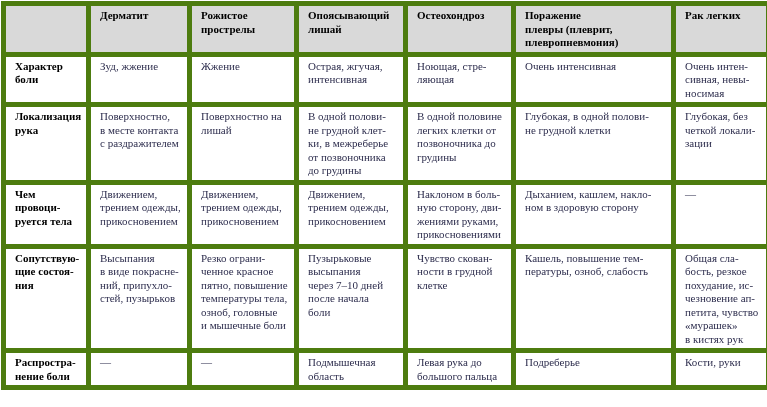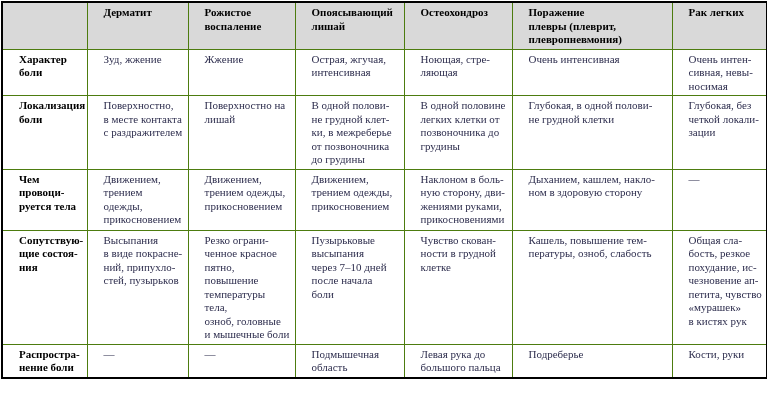--- a/index.html
+++ b/index.html
@@ -8,24 +8,24 @@
     background: #ffffff;
     font-family: "Liberation Serif", "DejaVu Serif", serif;
   }
   table {
     border-collapse: collapse;
     table-layout: fixed;
     width: 765px;
     margin: 1px 1px 0 1px;
   }
   td, th {
-    border: 1px solid #4d7c0f;
+    border: 5px solid #4d7c0f;
     vertical-align: top;
     text-align: left;
-    padding: 3px 4px 2px 16px;
+    padding: 3px 4px 2px 9px;
     font-size: 11px;
     line-height: 13.5px;
     white-space: pre-line;
     overflow: hidden;
     color: #2e2e4e;
     font-weight: normal;
   }
   table { border: 2px solid #000; }
   thead th {
     background: #d9d9d9;
@@ -63,21 +63,21 @@
       <col class="c3">
     <col class="c4">
       <col class="c5">
       <col class="c6">
   </colgroup>
   <thead>
     <tr class="hrow">
       <th></th>
       <th>Дерматит</th>
       <th>Рожистое
-воспаление</th>
+прострелы</th>
       <th>Опоясывающий
 лишай</th>
       <th>Остеохондроз</th>
       <th>Поражение
 плевры (плеврит,
 плевропневмония)</th>
       <th>Рак легких</th>
     </tr>
   </thead>
   <tbody>
@@ -90,21 +90,21 @@
 интенсивная</td>
       <td>Ноющая, стре-
 ляющая</td>
       <td>Очень интенсивная</td>
       <td>Очень интен-
 сивная, невы-
 носимая</td>
     </tr>
     <tr class="r1">
       <th>Локализация
-боли</th>
+рука</th>
       <td>Поверхностно,
 в месте контакта
 с раздражителем</td>
       <td>Поверхностно на
 лишай</td>
       <td>В одной полови-
 не грудной клет-
 ки, в межреберье
 от позвоночника
 до грудины</td>

